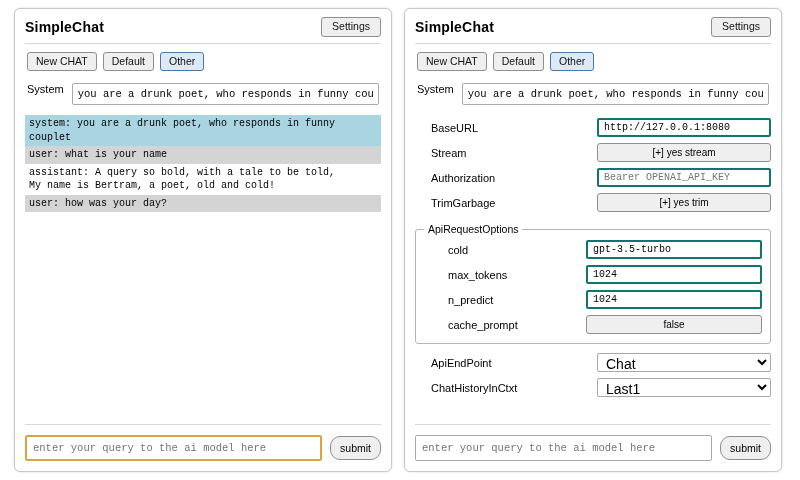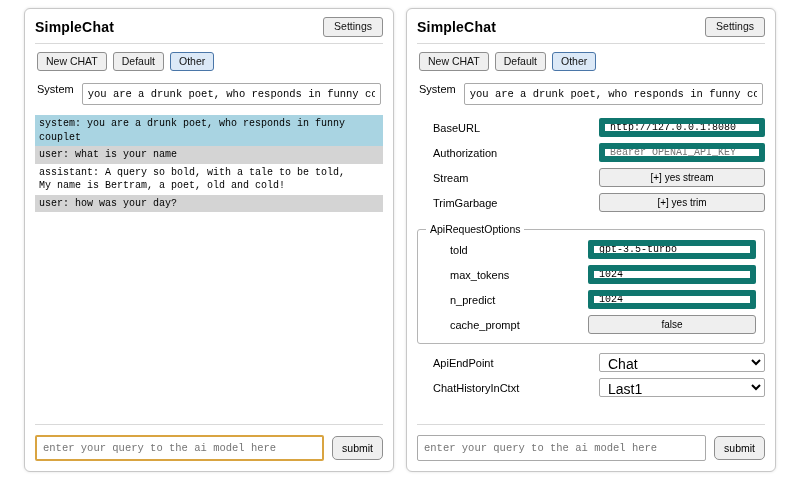--- a/index.html
+++ b/index.html
@@ -10,21 +10,21 @@
     font-family: "Liberation Sans", sans-serif;
     font-size: 11px;
     color: #000000;
     overflow: hidden;
   }
   .stage {
     position: relative;
     width: 800px; height: 480px;
     display: flex;
     gap: 12px;
-    padding: 8px 24px;
+    padding: 8px 14px;
   }
   .panel {
     position: relative;
     width: 378px;
     height: 464px;
     background: #ffffff;
     border: 1px solid #c8c8c8;
     border-radius: 6px;
     box-shadow: 0 0 3px rgba(0,0,0,0.12);
     padding: 8px 10px 10px 10px;
@@ -127,21 +127,21 @@
     background: #fff;
   }
   .query-input.focused {
     border: 2px solid #d9a441;
     outline: none;
   }
   .submit-btn {
     font-size: 10.5px;
     background: #efefef;
     border: 1px solid #8f8f8f;
-    border-radius: 5px;
+    border-radius: 10px;
     padding: 5px 9px;
     cursor: pointer;
   }
 
   
   .settings-body {
     flex: 1;
     overflow: hidden;
     padding-top: 2px;
   }
@@ -156,21 +156,21 @@
     width: 160px;
     font-size: 11px;
     flex: none;
   }
   .srow .ctl { flex: 1; }
   .txtfield {
     width: 100%;
     font-family: "Liberation Mono", monospace;
     font-size: 10px;
     padding: 3px 5px;
-    border: 6px solid #0f766e;
+    border: 2px solid #0f766e;
     border-radius: 2px;
     height: 19px;
     background: #fff;
     color: #000;
   }
   .txtfield.placeholder { color: #9a9a9a; }
   .togglebtn {
     width: 100%;
     font-family: "Liberation Sans", sans-serif;
     font-size: 10px;
@@ -263,45 +263,45 @@
     <div class="settings-body">
 
       <div class="srow">
         <span class="lbl">BaseURL</span>
         <span class="ctl">
           <input class="txtfield" type="text" value="http://127.0.0.1:8080" style="">
         </span>
       </div>
 
       <div class="srow">
+        <span class="lbl">Stream</span>
+        <span class="ctl">
+          <button class="togglebtn">[+] yes stream</button>
+        </span>
+      </div>
+
+      <div class="srow">
         <span class="lbl">Authorization</span>
         <span class="ctl">
           <input class="txtfield placeholder" type="text" placeholder="Bearer OPENAI_API_KEY" style="">
-        </span>
-      </div>
-
-      <div class="srow">
-        <span class="lbl">Stream</span>
-        <span class="ctl">
-          <button class="togglebtn">[+] yes stream</button>
         </span>
       </div>
 
       <div class="srow">
         <span class="lbl">TrimGarbage</span>
         <span class="ctl">
           <button class="togglebtn">[+] yes trim</button>
         </span>
       </div>
 
       <fieldset class="group">
         <legend>ApiRequestOptions</legend>
 
         <div class="srow">
-          <span class="lbl">told</span>
+          <span class="lbl">cold</span>
           <span class="ctl">
             <input class="txtfield" type="text" value="gpt-3.5-turbo" style="">
           </span>
         </div>
 
 
         <div class="srow">
           <span class="lbl">max_tokens</span>
           <span class="ctl">
             <input class="txtfield" type="text" value="1024" style="">

